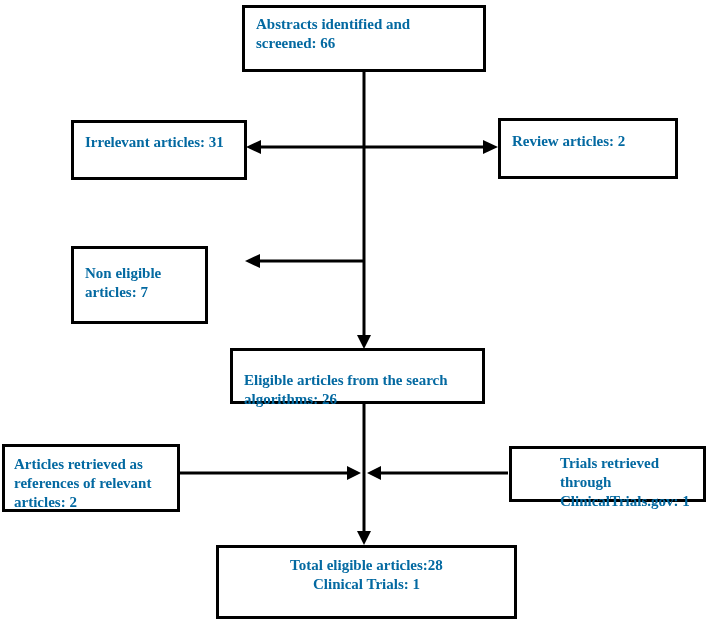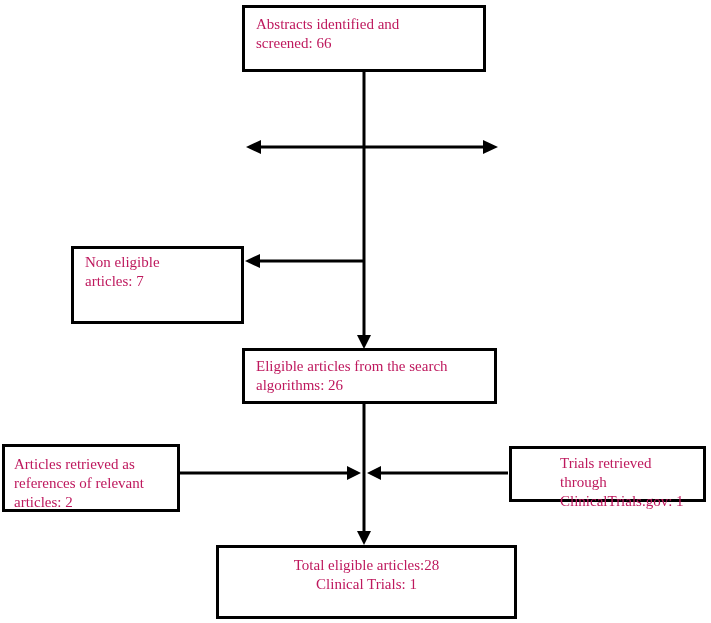--- a/index.html
+++ b/index.html
@@ -15,31 +15,32 @@
     position: absolute;
     left: 0; top: 0;
     width: 711px; height: 623px;
     pointer-events: none;
   }
   .node {
     position: absolute;
     box-sizing: border-box;
     border: 3px solid #000000;
     background: #ffffff;
-    color: #be185d;
+    color: #0369a1;
     font-size: 15px;
     line-height: 19px;
     white-space: pre-line;
     padding: 8px 11px;
+    font-weight: bold;
   }
   .n-abstracts   { left: 242px; top: 5px;   width: 244px; height: 67px; padding-top: 7px; }
   .n-irrelevant  { left: 71px;  top: 120px; width: 176px; height: 60px; padding-top: 10px; }
   .n-review      { left: 498px; top: 118px; width: 180px; height: 61px; padding-top: 11px; }
-  .n-noneligible { left: 71px;  top: 246px; width: 173px; height: 78px; padding-top: 4px; }
-  .n-eligible    { left: 242px; top: 348px; width: 255px; height: 56px; padding-top: 6px; }
+  .n-noneligible { left: 71px;  top: 246px; width: 137px; height: 78px; padding-top: 15px; }
+  .n-eligible    { left: 230px; top: 348px; width: 255px; height: 56px; padding-top: 20px; }
   .n-references  { left: 2px;   top: 444px; width: 178px; height: 68px; padding-top: 8px; padding-left: 9px; }
   .n-trials      { left: 509px; top: 446px; width: 197px; height: 56px; padding-top: 5px; padding-left: 48px; }
   .n-total       { left: 216px; top: 545px; width: 301px; height: 74px; text-align: center; }
 </style>
 </head>
 <body>
 
 <div class="canvas">
 
   <svg class="connectors" viewBox="0 0 711 623" xmlns="http://www.w3.org/2000/svg">
@@ -60,21 +61,23 @@
     <line x1="180" y1="473" x2="348" y2="473" stroke="#000" stroke-width="3"></line>
     <polygon points="361,473 347,466 347,480" fill="#000"></polygon>
 
     <line x1="508" y1="473" x2="380" y2="473" stroke="#000" stroke-width="3"></line>
     <polygon points="367,473 381,466 381,480" fill="#000"></polygon>
   </svg>
 
   <div class="node n-abstracts">Abstracts identified and
 screened: 66</div>
 
+  <div class="node n-irrelevant">Irrelevant articles: 31</div>
 
+  <div class="node n-review">Review articles: 2</div>
 
   <div class="node n-noneligible">Non eligible
 articles: 7</div>
 
   <div class="node n-eligible">Eligible articles from the search
 algorithms: 26</div>
 
   <div class="node n-references">Articles retrieved as
 references of relevant
 articles: 2</div>

